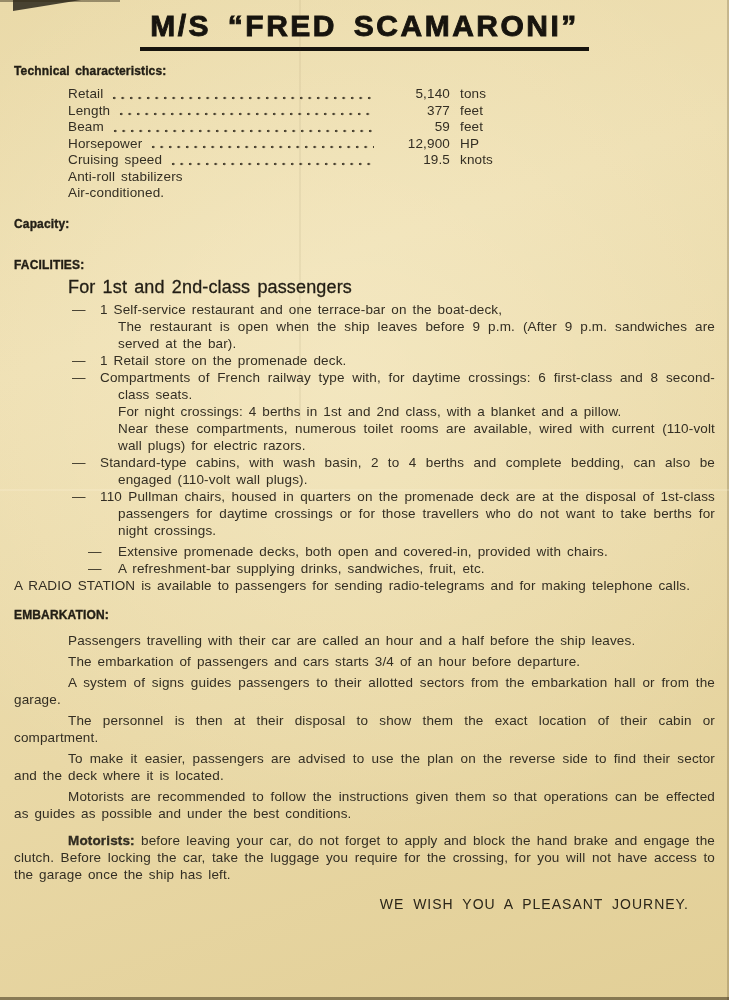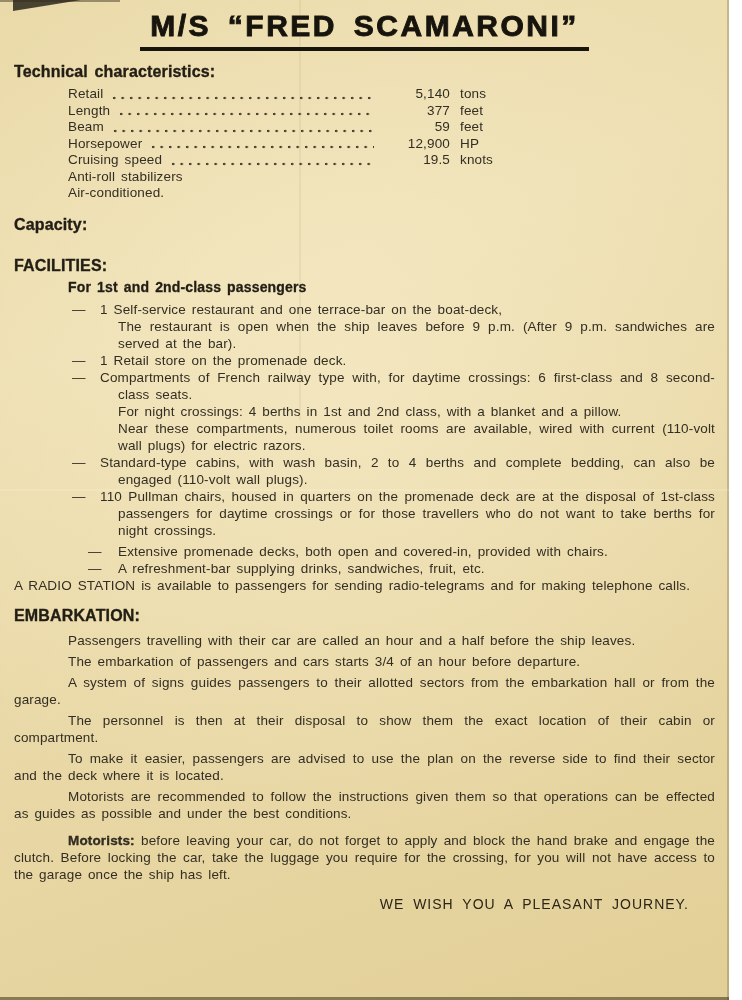--- a/index.html
+++ b/index.html
@@ -30,22 +30,22 @@
 
   .title-wrap{text-align:center;}
   .title{
     display:inline-block;margin:0;padding:0 10px 3px 10px;
     font-size:30px;line-height:36px;font-weight:bold;
     letter-spacing:2.5px;word-spacing:6px;color:#17140e;
     -webkit-text-stroke:.9px #17140e;
     border-bottom:4px solid #17140e;
     white-space:nowrap;
   }
-  .h{font-weight:bold;color:#221e15;-webkit-text-stroke:.35px #221e15;font-size:16px;}
-  .subh{font-weight:bold;color:#221e15;-webkit-text-stroke:.3px #221e15;margin-left:54px;font-size:14px;}
+  .h{font-weight:bold;color:#221e15;-webkit-text-stroke:.35px #221e15;font-size:12px;}
+  .subh{font-weight:normal;color:#221e15;-webkit-text-stroke:.3px #221e15;margin-left:54px;font-size:18px;}
 
   .sec-tech{margin-top:12px;}
   .spec-table{margin-top:6px;margin-left:54px;width:436px;line-height:16.5px;}
   .spec-row{display:flex;align-items:baseline;}
   .spec-label{white-space:nowrap;padding-right:9px;}
   .leader{flex:1;height:4px;align-self:flex-end;margin:0 12px 3px 0;
     background-image:radial-gradient(circle at 2px 2px,#494130 1.25px,rgba(0,0,0,0) 1.6px);
     background-size:8.5px 4px;background-repeat:repeat-x;}
   .spec-val{width:64px;text-align:right;white-space:nowrap;}
   .spec-unit{width:44px;padding-left:10px;white-space:nowrap;}

